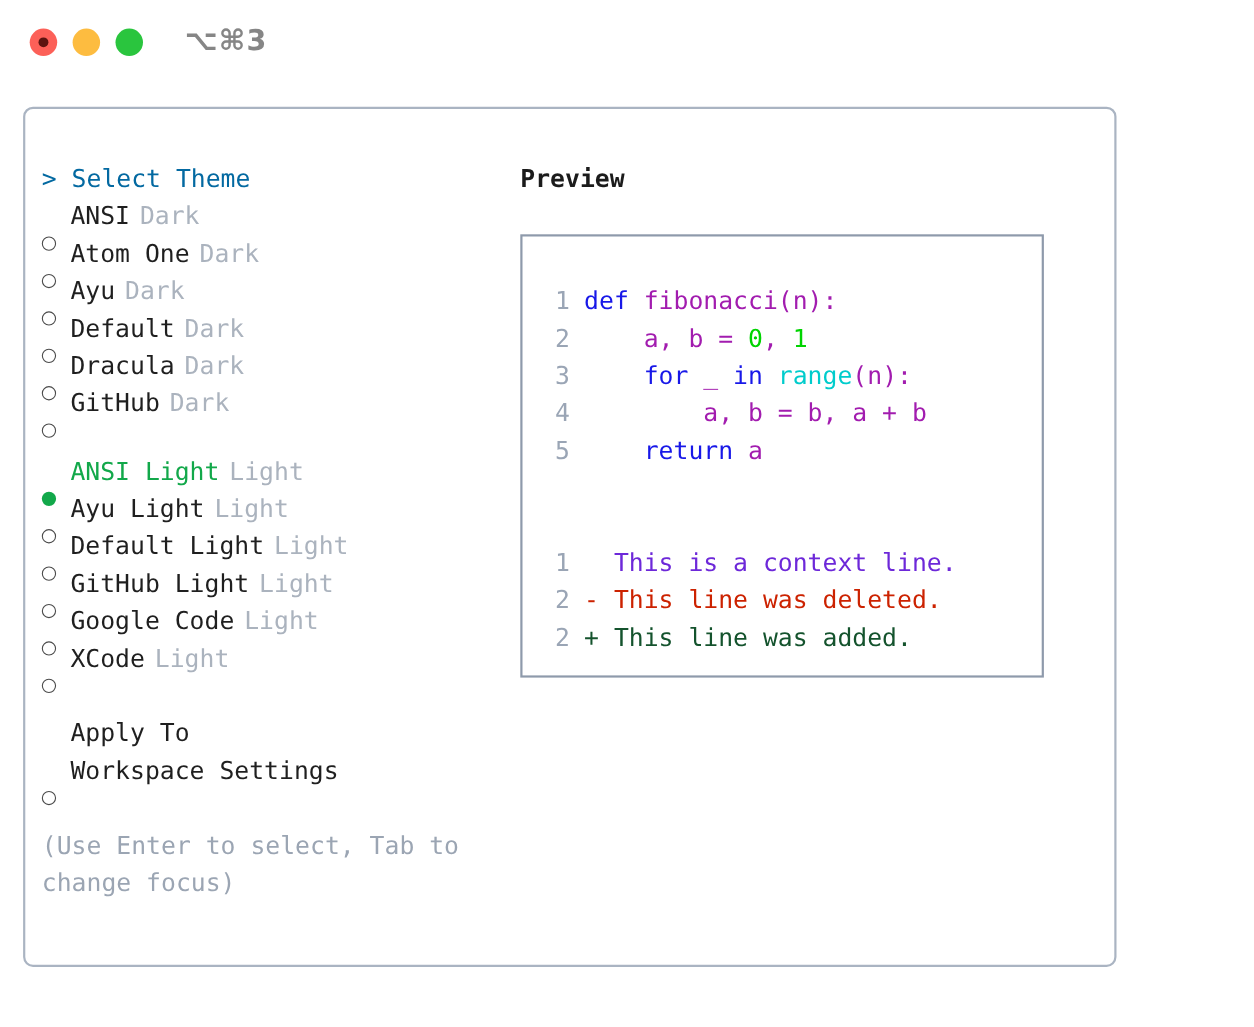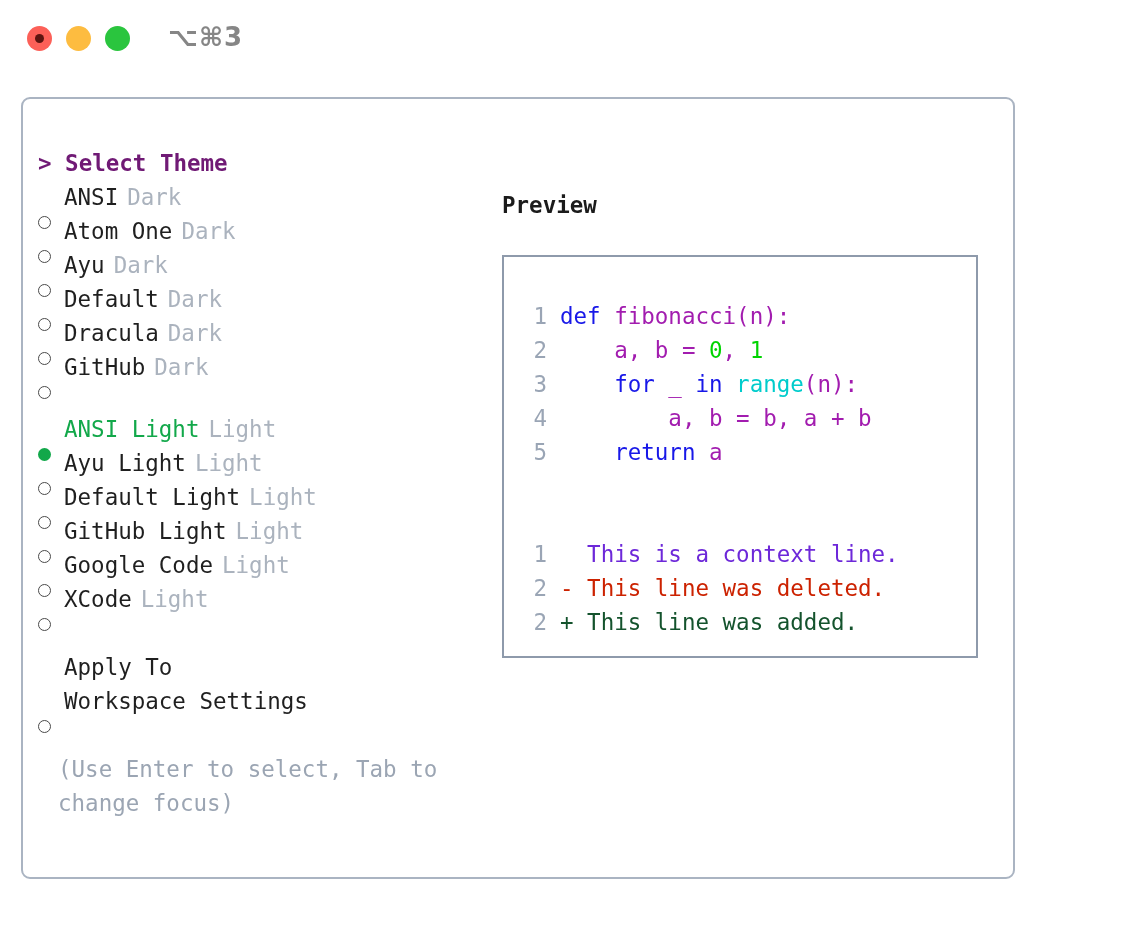--- a/index.html
+++ b/index.html
@@ -86,22 +86,22 @@
   
   #left-col {
     position: absolute;
     left: 15px;
     top: 47px;
     width: 450px;
   }
 
   .heading {
     font-size: 22.5px;
-    font-weight: bold;
-    color: #701a75;
+    font-weight: normal;
+    color: #0369a1;
     line-height: 34px;
     white-space: pre;
   }
 
   .opt-row {
     display: flex;
     align-items: baseline;
     line-height: 34px;
     font-size: 22.5px;
     white-space: pre;
@@ -139,30 +139,28 @@
 
   .spacer-row { height: 34px; }
 
   #hint {
     margin-top: 34px;
     font-size: 22.5px;
     color: #9ba5b3;
     line-height: 34px;
     width: 410px;
     white-space: pre-wrap;
-    margin-left: 20px;
   }
 
   
   #right-col {
     position: absolute;
-    left: 479px;
+    left: 450px;
     top: 47px;
     width: 490px;
-    margin-top: 42px;
   }
   #preview-label {
     font-size: 22.5px;
     font-weight: bold;
     color: #1b1b1b;
     line-height: 34px;
     white-space: pre;
   }
   #preview-box {
     margin-top: 33px;

